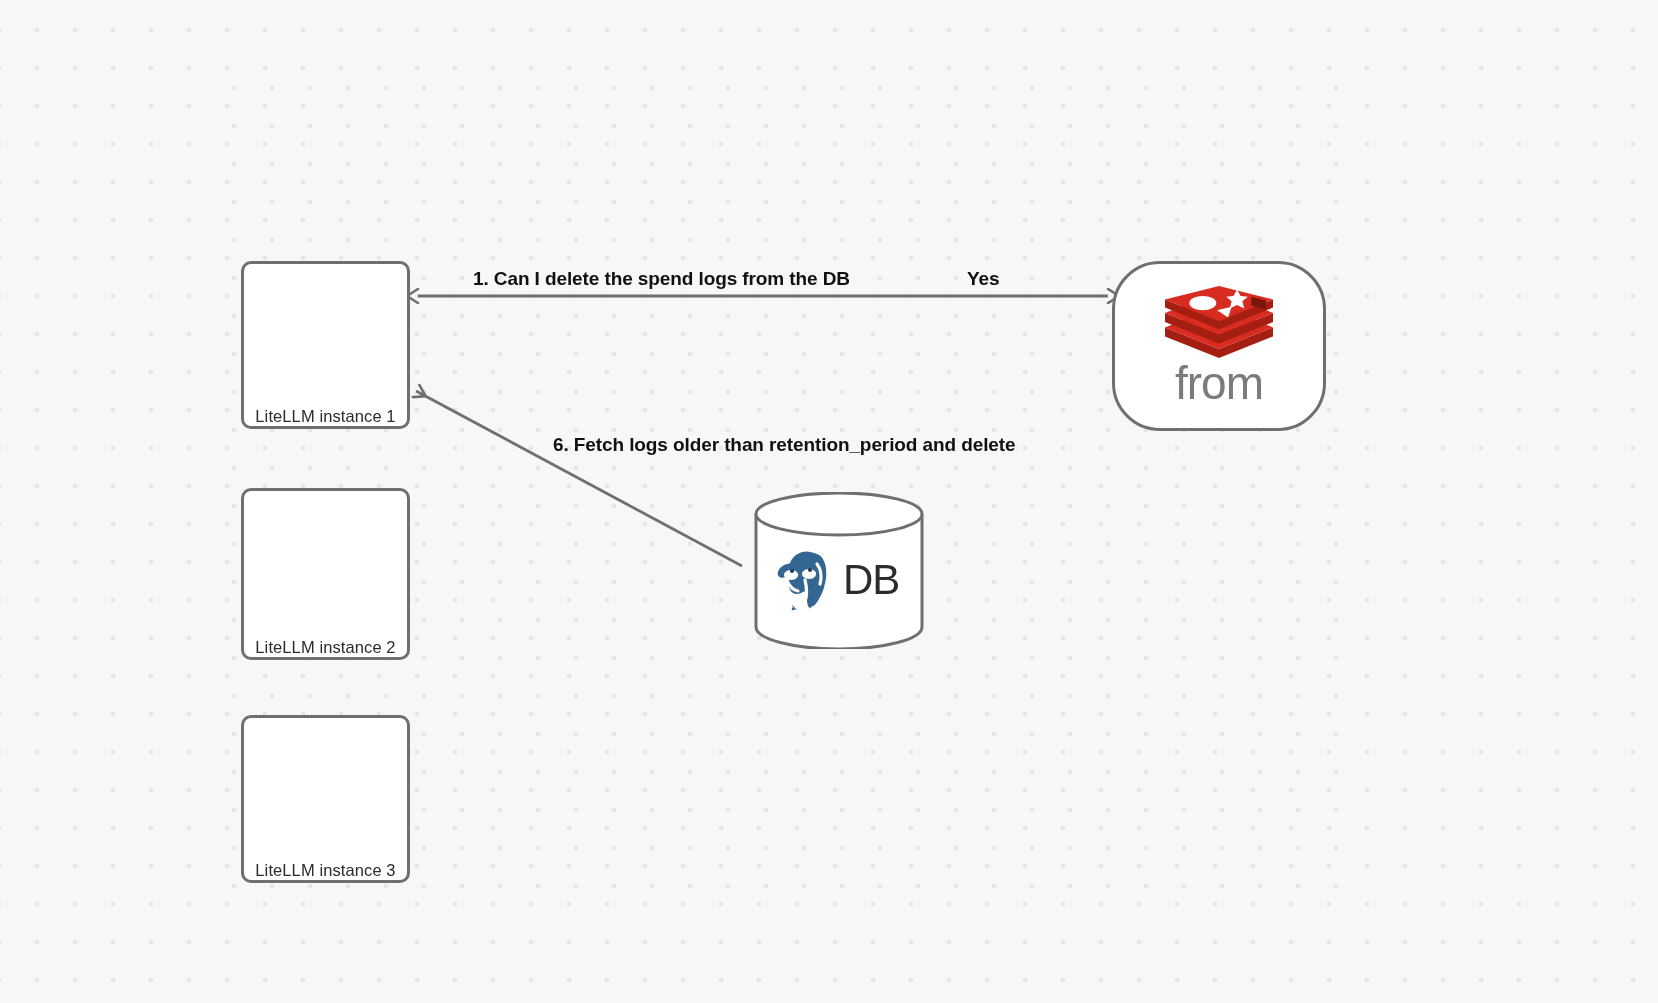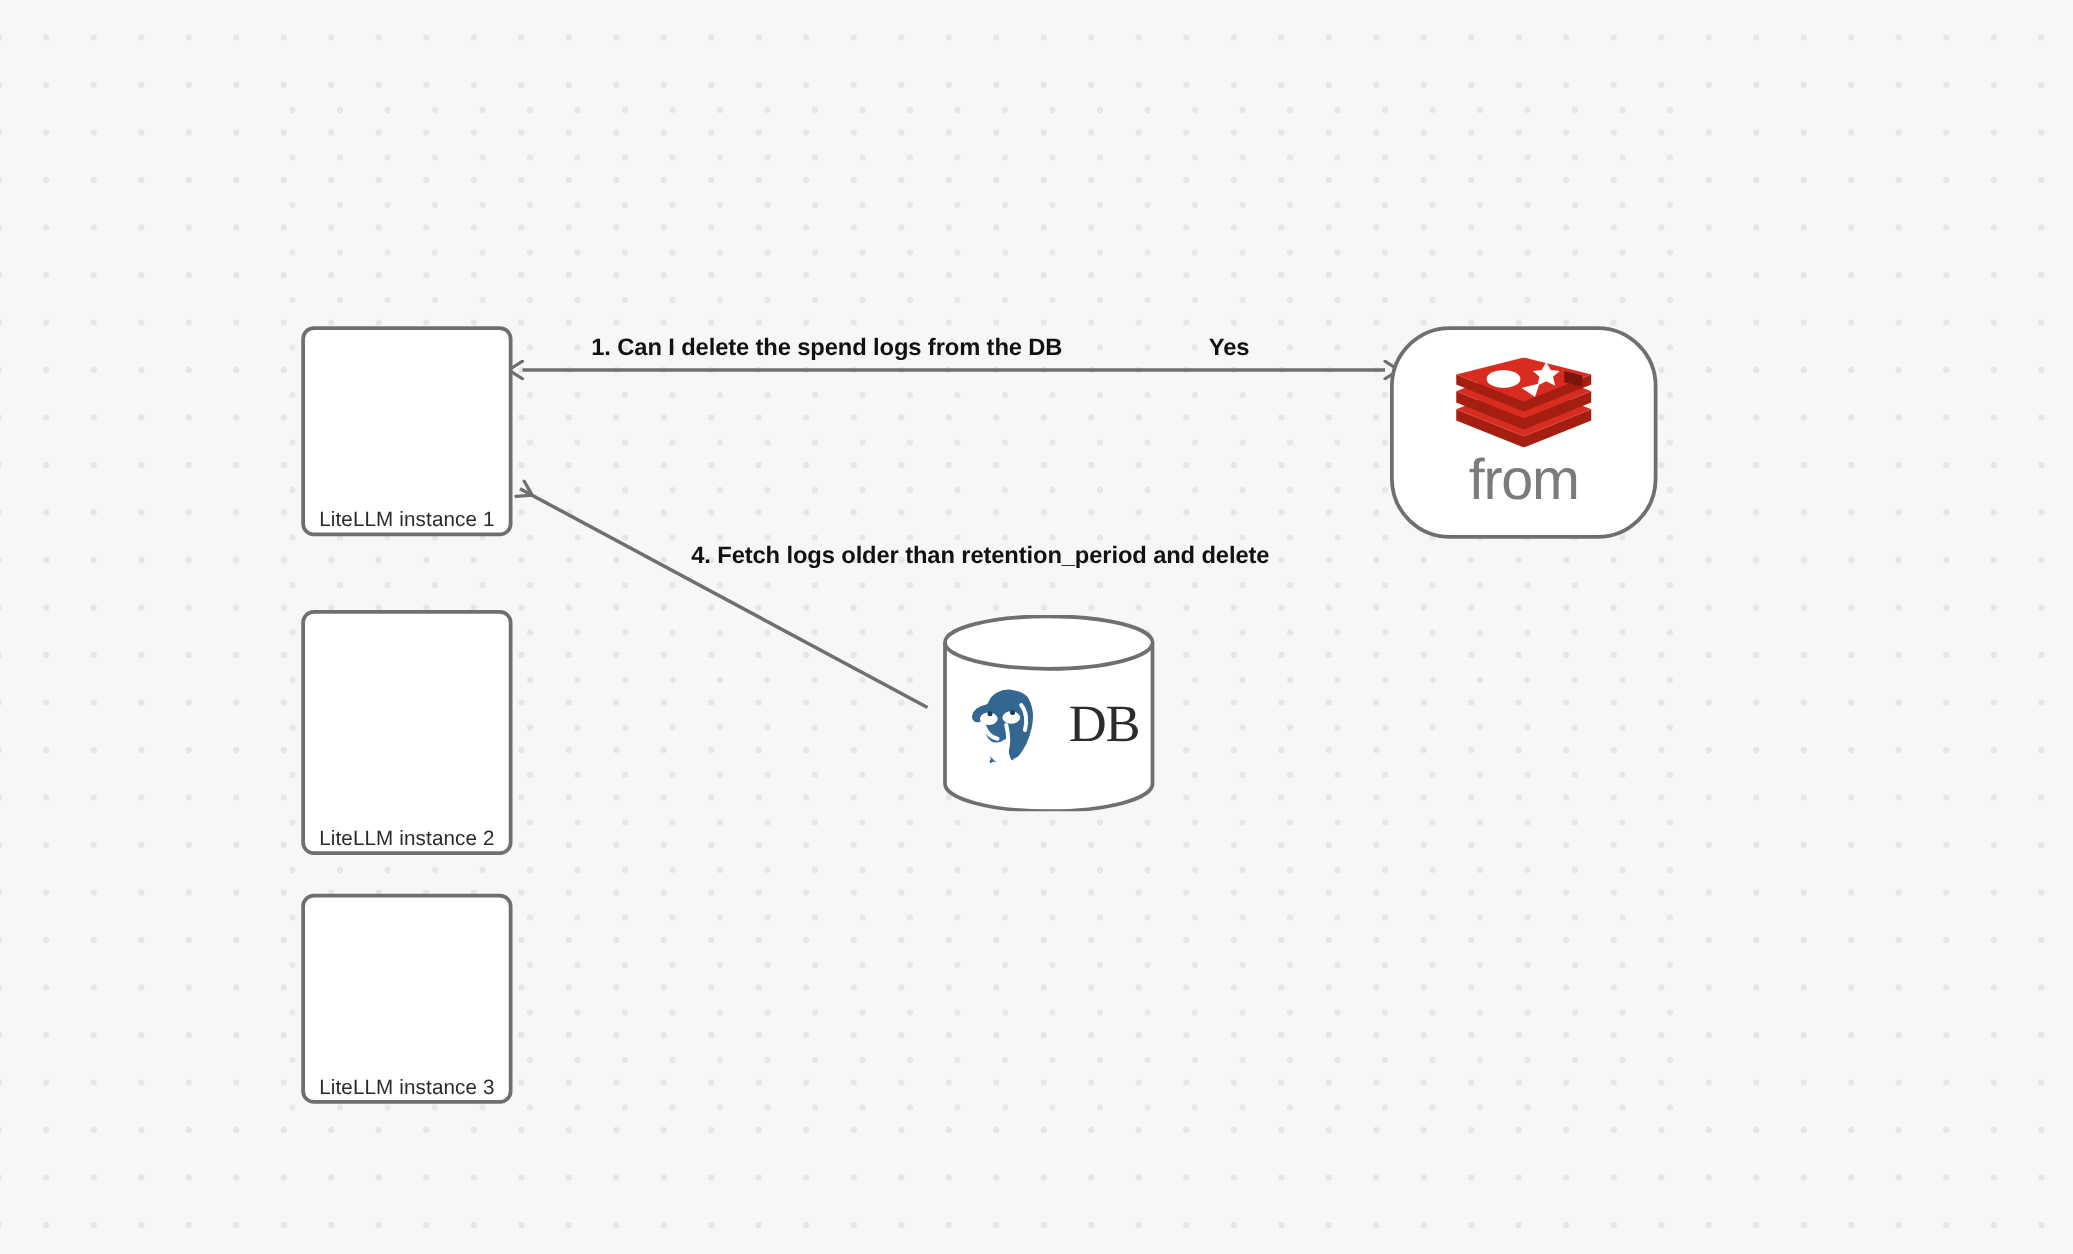--- a/index.html
+++ b/index.html
@@ -76,25 +76,24 @@
     line-height: 1;
     margin-top: 2px;
     font-weight: normal;
   }
 
   .db-cyl {
     position: absolute;
   }
   .db-inner-label {
     position: absolute;
-    font-family: Liberation Serif, serif;
+    font-family: Liberation Sans, sans-serif;
     font-size: 42px;
     color: #2c2c2c;
     letter-spacing: -1px;
-    margin-left: 12px;
   }
 
   svg.overlay {
     position: absolute;
     left: 0; top: 0;
     width: 1658px;
     height: 1003px;
     pointer-events: none;
   }
 </style>
@@ -121,27 +120,27 @@
 
     <g>
       <line x1="742" y1="566" x2="416" y2="391" stroke="#6f6f6f" stroke-width="2.8" marker-end="url(#ah-left)"></line>
     </g>
   </svg>
 
   <div class="edge-label" style="left:473px; top:268px;">1.  Can I delete the spend logs from the DB</div>
 
   <div class="edge-label" style="left:967px; top:268px;">Yes</div>
 
-  <div class="edge-label" style="left:553px; top:434px;">4.  Fetch logs older than retention_period and delete</div>
+  <div class="edge-label" style="left:553px; top:434px;">6.  Fetch logs older than retention_period and delete</div>
 
   <div class="node-box" style="left:241px; top:261px; width:169px; height:168px;">
     <span class="node-label">LiteLLM instance 1</span>
   </div>
 
-  <div class="node-box" style="left:241px; top:488px; width:169px; height:196px;">
+  <div class="node-box" style="left:241px; top:488px; width:169px; height:172px;">
     <span class="node-label">LiteLLM instance 2</span>
   </div>
 
   <div class="node-box" style="left:241px; top:715px; width:169px; height:168px;">
     <span class="node-label">LiteLLM instance 3</span>
   </div>
 
   <div class="redis-node" style="left:1112px; top:261px; width:214px; height:170px;">
     <svg width="116" height="72" viewBox="0 0 128 80">
 

